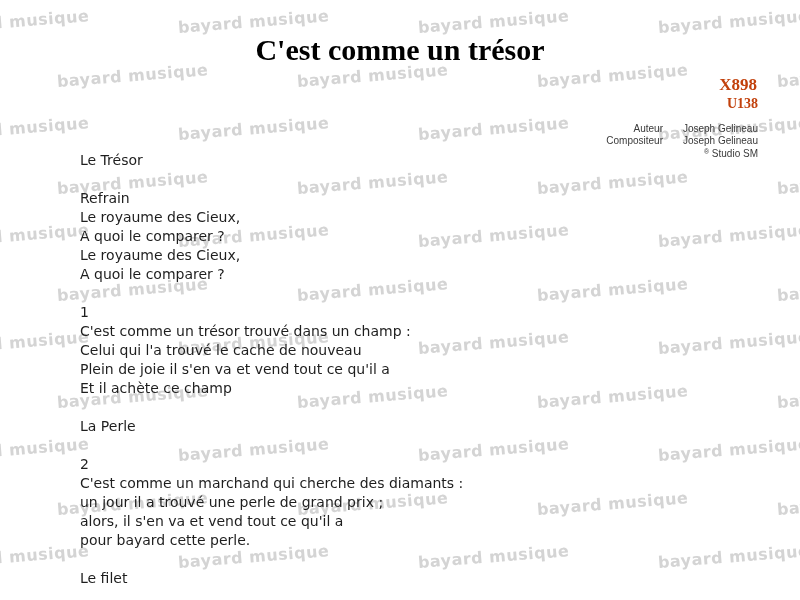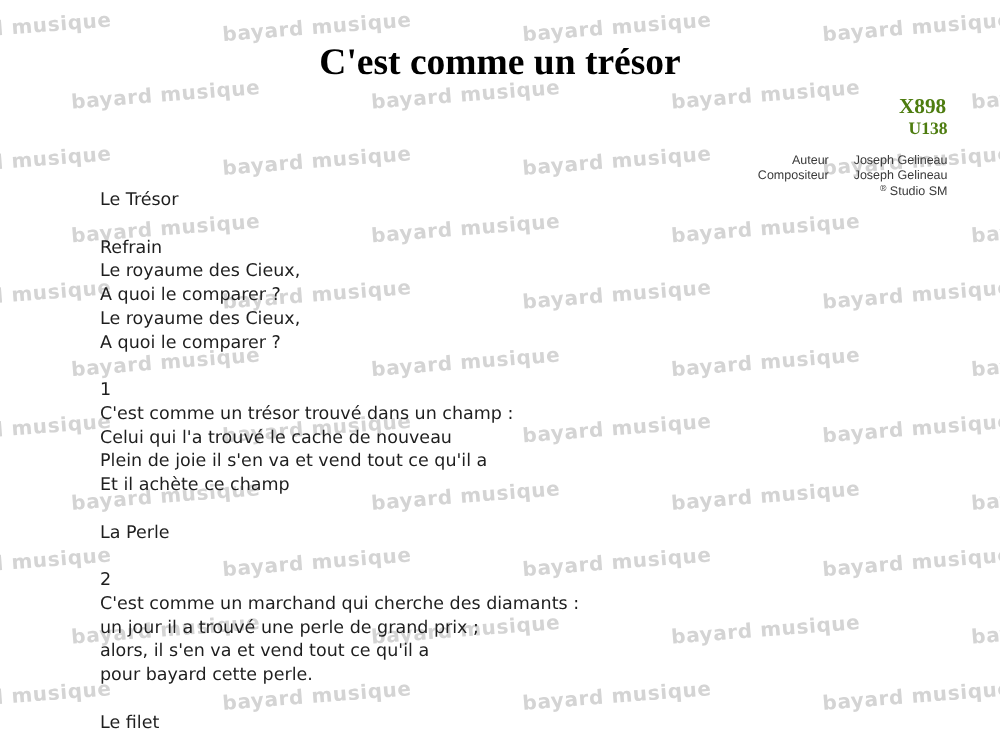--- a/index.html
+++ b/index.html
@@ -44,21 +44,21 @@
     font-family: "Liberation Serif", serif;
     font-weight: bold;
     font-size: 30px;
     line-height: 32px;
     color: #000000;
   }
   .code {
     position: absolute;
     font-family: "Liberation Serif", serif;
     font-weight: bold;
-    color: #4d7c0f;
+    color: #c2410c;
     text-align: right;
   }
   .code-primary   { top: 75px; right: 43px; font-size: 17px; }
   .code-secondary { top: 96px; right: 42px; font-size: 14px; }
   .credits {
     position: absolute;
     top: 123px; right: 42px;
     font-family: "Liberation Sans", sans-serif;
     font-size: 10px;
     line-height: 11.5px;

